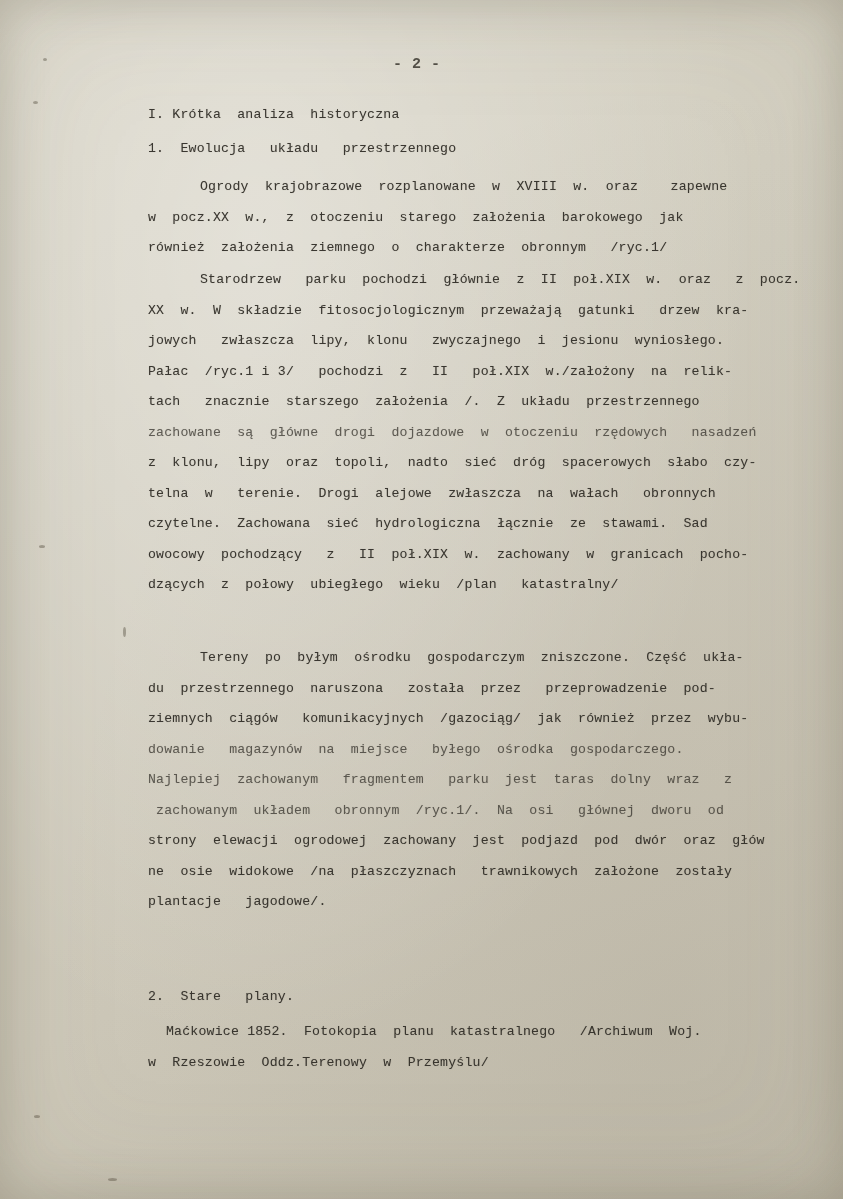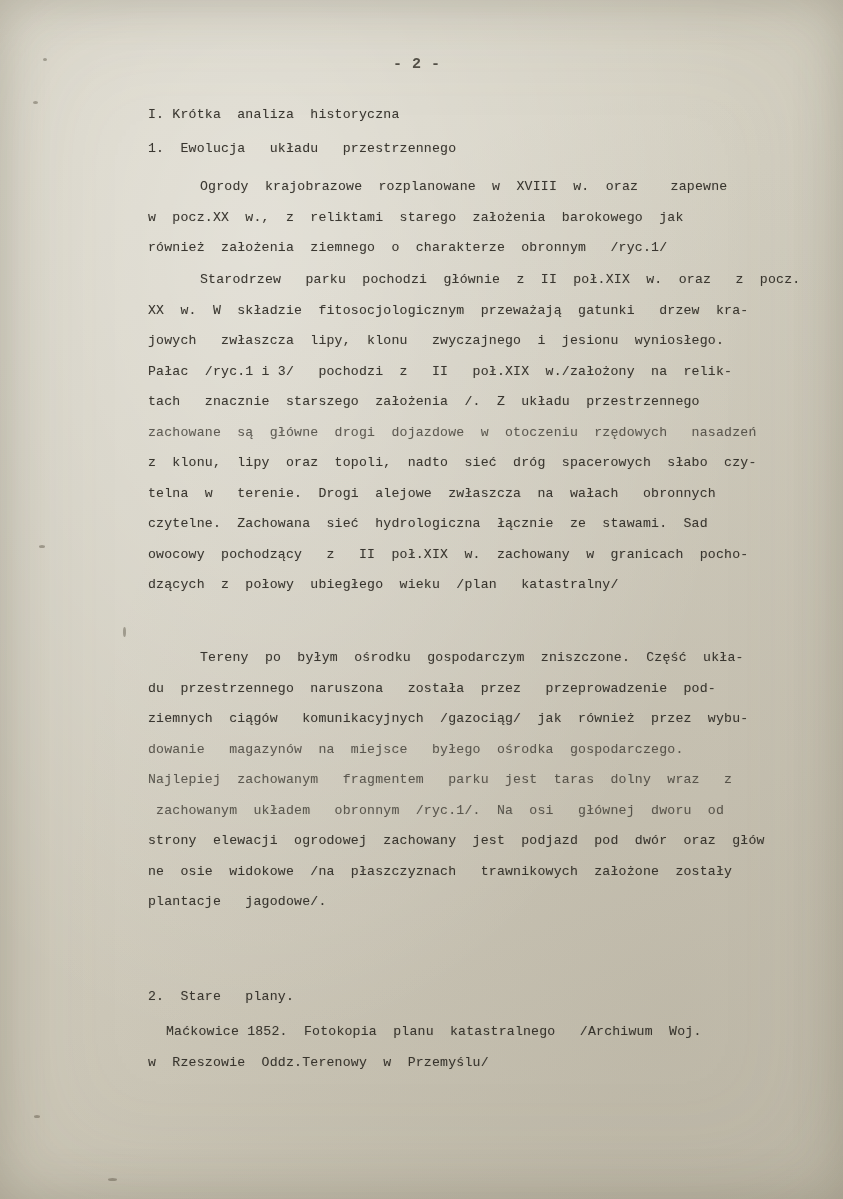--- a/index.html
+++ b/index.html
@@ -98,21 +98,21 @@
     <div class="block" style="top:100px;">
       <div class="line indent-1">I. Krótka  analiza  historyczna</div>
     </div>
 
     <div class="block" style="top:134px;">
       <div class="line indent-1">1.  Ewolucja   układu   przestrzennego</div>
     </div>
 
     <div class="block" style="top:172px;">
       <div class="line indent-2">Ogrody  krajobrazowe  rozplanowane  w  XVIII  w.  oraz    zapewne</div>
-      <div class="line indent-1"><span>w  pocz.XX  w.,  z  reliktami  starego  założenia  barokowego  jak</span></div>
+      <div class="line indent-1"><span>w  pocz.XX  w.,  z  otoczeniu  starego  założenia  barokowego  jak</span></div>
       <div class="line indent-1">również  założenia  ziemnego  o  charakterze  obronnym   /ryc.1/</div>
     </div>
 
     <div class="block" style="top:265px;">
       <div class="line indent-2">Starodrzew   parku  pochodzi  głównie  z  II  poł.XIX  w.  oraz   z  pocz.</div>
       <div class="line indent-1">XX  w.  W  składzie  fitosocjologicznym  przeważają  gatunki   drzew  kra-</div>
       <div class="line indent-1">jowych   zwłaszcza  lipy,  klonu   zwyczajnego  i  jesionu  wyniosłego.</div>
       <div class="line indent-1">Pałac  /ryc.1 i 3/   pochodzi  z   II   poł.XIX  w./założony  na  relik-</div>
       <div class="line indent-1">tach   znacznie  starszego  założenia  /.  Z  układu  przestrzennego</div>
       <div class="line indent-1 faint">zachowane  są  główne  drogi  dojazdowe  w  otoczeniu  rzędowych   nasadzeń</div>

